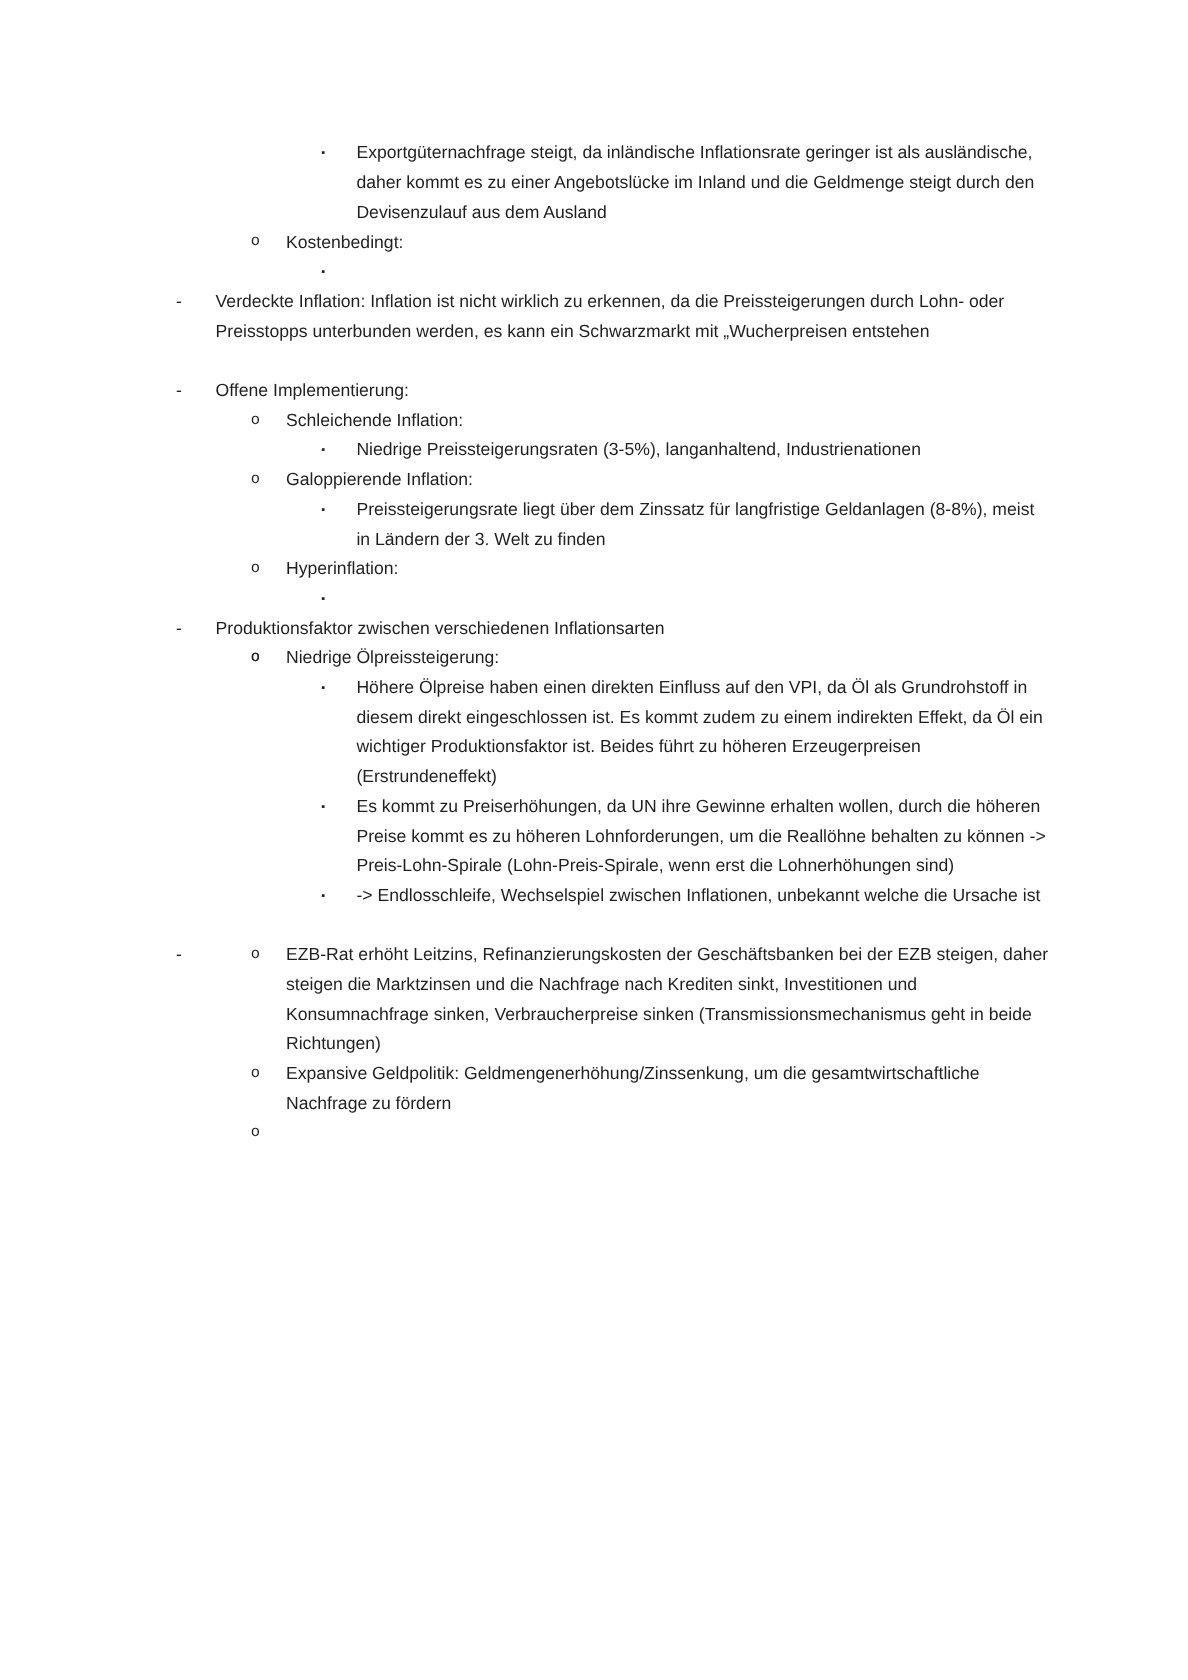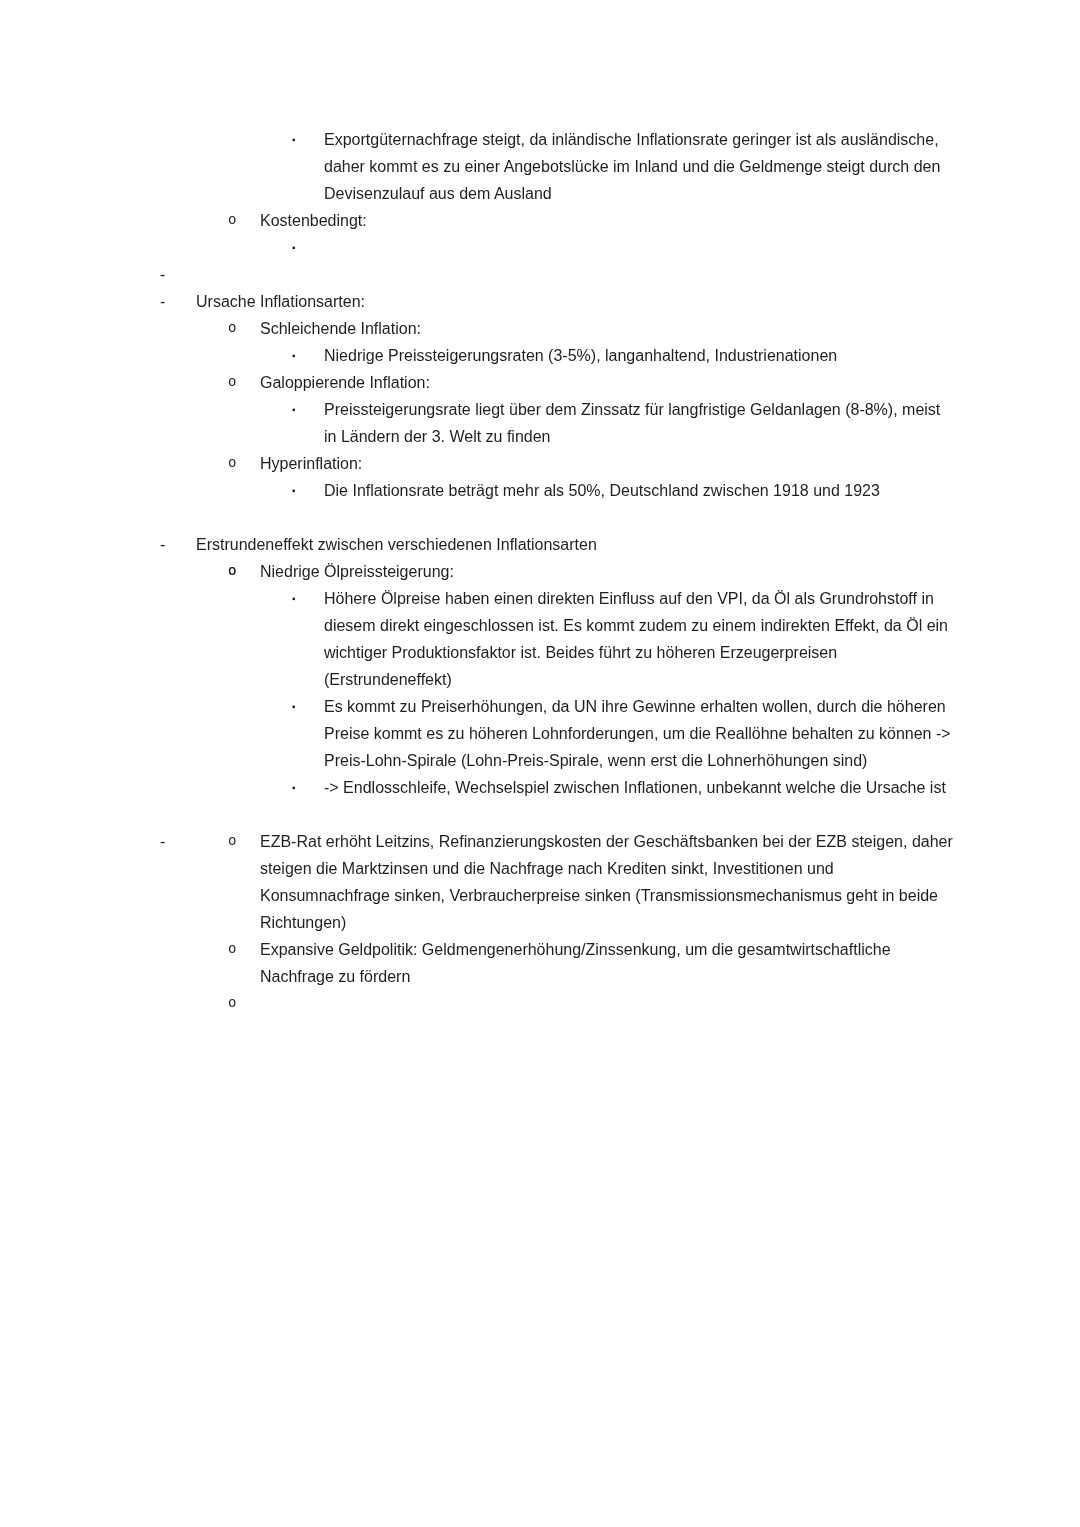--- a/index.html
+++ b/index.html
@@ -57,31 +57,31 @@
 </style>
 </head>
 <body>
 
 <div class="page">
   <div class="content">
       <div class="li level-3"><span class="marker marker-3">▪</span><span class="text">Exportgüternachfrage steigt, da inländische Inflationsrate geringer ist als ausländische, daher kommt es zu einer Angebotslücke im Inland und die Geldmenge steigt durch den Devisenzulauf aus dem Ausland</span></div>
       <div class="li level-2"><span class="marker marker-2">o</span><span class="text">Kostenbedingt:</span></div>
       <div class="li level-3"><span class="marker marker-3">▪</span></div>
       <div class="spacer"></div>
-      <div class="li level-1"><span class="marker marker-1">-</span></div>
+      <div class="li level-1"><span class="marker marker-1">-</span><span class="text">Verdeckte Inflation: Inflation ist nicht wirklich zu erkennen, da die Preissteigerungen durch Lohn- oder Preisstopps unterbunden werden, es kann ein Schwarzmarkt mit „Wucherpreisen entstehen</span></div>
       <div class="spacer"></div>
-      <div class="li level-1"><span class="marker marker-1">-</span><span class="text">Ursache Inflationsarten:</span></div>
+      <div class="li level-1"><span class="marker marker-1">-</span><span class="text">Offene Implementierung:</span></div>
       <div class="li level-2"><span class="marker marker-2">o</span><span class="text">Schleichende Inflation:</span></div>
       <div class="li level-3"><span class="marker marker-3">▪</span><span class="text">Niedrige Preissteigerungsraten (3-5%), langanhaltend, Industrienationen</span></div>
       <div class="li level-2"><span class="marker marker-2">o</span><span class="text">Galoppierende Inflation:</span></div>
       <div class="li level-3"><span class="marker marker-3">▪</span><span class="text">Preissteigerungsrate liegt über dem Zinssatz für langfristige Geldanlagen (8-8%), meist in Ländern der 3. Welt zu finden</span></div>
       <div class="li level-2"><span class="marker marker-2">o</span><span class="text">Hyperinflation:</span></div>
-      <div class="li level-3"><span class="marker marker-3">▪</span><span class="text">Die Inflationsrate beträgt mehr als 50%, Deutschland zwischen 1918 und 1923</span></div>
+      <div class="li level-3"><span class="marker marker-3">▪</span></div>
       <div class="spacer"></div>
-      <div class="li level-1"><span class="marker marker-1">-</span><span class="text">Erstrundeneffekt zwischen verschiedenen Inflationsarten</span></div>
+      <div class="li level-1"><span class="marker marker-1">-</span><span class="text">Produktionsfaktor zwischen verschiedenen Inflationsarten</span></div>
       <div class="li level-2"><span class="marker marker-2">o</span></div>
       <div class="li level-2"><span class="marker marker-2">o</span><span class="text">Niedrige Ölpreissteigerung:</span></div>
       <div class="li level-3"><span class="marker marker-3">▪</span><span class="text">Höhere Ölpreise haben einen direkten Einfluss auf den VPI, da Öl als Grundrohstoff in diesem direkt eingeschlossen ist. Es kommt zudem zu einem indirekten Effekt, da Öl ein wichtiger Produktionsfaktor ist. Beides führt zu höheren Erzeugerpreisen (Erstrundeneffekt)</span></div>
       <div class="li level-3"><span class="marker marker-3">▪</span><span class="text">Es kommt zu Preiserhöhungen, da UN ihre Gewinne erhalten wollen, durch die höheren Preise kommt es zu höheren Lohnforderungen, um die Reallöhne behalten zu können -&gt; Preis-Lohn-Spirale (Lohn-Preis-Spirale, wenn erst die Lohnerhöhungen sind)</span></div>
       <div class="li level-3"><span class="marker marker-3">▪</span><span class="text">-&gt; Endlosschleife, Wechselspiel zwischen Inflationen, unbekannt welche die Ursache ist</span></div>
       <div class="spacer"></div>
       <div class="li level-1"><span class="marker marker-1">-</span></div>
       <div class="li level-2"><span class="marker marker-2">o</span><span class="text">EZB-Rat erhöht Leitzins, Refinanzierungskosten der Geschäftsbanken bei der EZB steigen, daher steigen die Marktzinsen und die Nachfrage nach Krediten sinkt, Investitionen und Konsumnachfrage sinken, Verbraucherpreise sinken (Transmissionsmechanismus geht in beide Richtungen)</span></div>
       <div class="li level-2"><span class="marker marker-2">o</span><span class="text">Expansive Geldpolitik: Geldmengenerhöhung/Zinssenkung, um die gesamtwirtschaftliche Nachfrage zu fördern</span></div>
       <div class="li level-2"><span class="marker marker-2">o</span></div>

